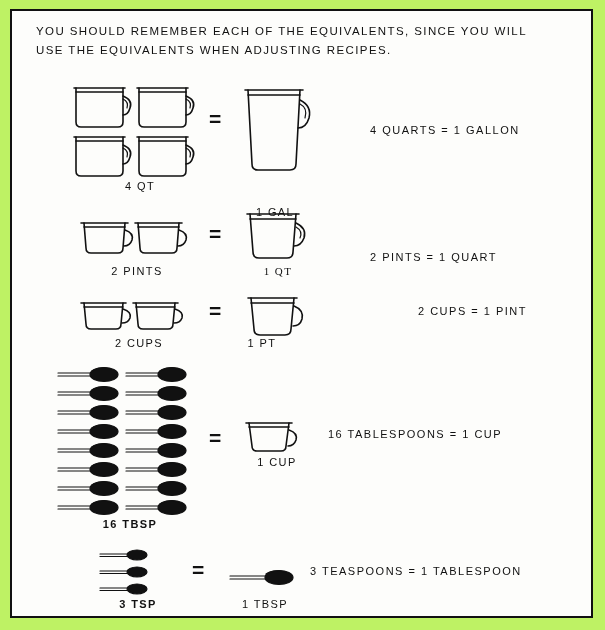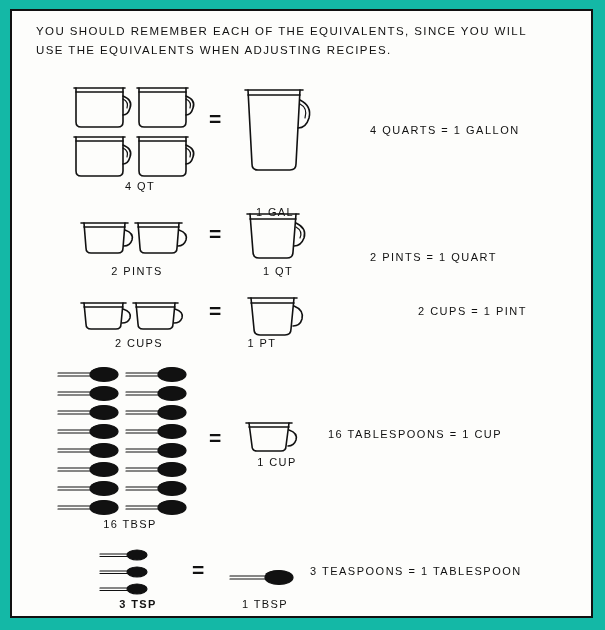--- a/index.html
+++ b/index.html
@@ -11,21 +11,21 @@
     width: 605px;
     height: 630px;
     font-family: "Liberation Sans", sans-serif;
     color: #111111;
     overflow: hidden;
   }
   #page {
     position: relative;
     width: 605px;
     height: 630px;
-    background: #14b8a6;
+    background: #bef264;
   }
   .frame {
     position: absolute;
     left: 10px;
     top: 9px;
     width: 583px;
     height: 609px;
     border: 2px solid #111;
     box-sizing: border-box;
     background: #fdfdfb;
@@ -160,21 +160,21 @@
           <path class="ln" d="M7 6 L10 44 Q10 50 16 50 L44 50 Q50 50 50 44 L53 6"></path>
           <path class="ln" d="M4 6 L56 6"></path>
           <path class="ln" d="M7 11 L53 11"></path>
           <path class="ln" d="M53 15 Q64 20 61 30 Q58 38 51 38"></path>
           <path class="ln-thin" d="M53 19 Q60 23 57 30"></path>
         </g>
       </svg>
     </div>
 
     <div class="caption" style="left:62px; top:265px; width:150px;">2 PINTS</div>
-    <div class="caption" style="left:228px; top:265px; width:100px;">1 QT</div>
+    <div class="caption" style="left:228px; top:265px; width:100px;font-family:Liberation Serif, serif;">1 QT</div>
     <div class="equation" style="left:370px; top:225px;margin-top:26px;">2 PINTS = 1 QUART</div>
   </div>
 
   <div class="row">
     <div style="position:absolute; left:78px; top:298px;">
       <svg width="120" height="42" viewBox="0 0 120 42" aria-hidden="true">
         <g>
           <path class="ln" d="M6 5 L8 26 Q8 31 13 31 L38 31 Q43 31 43 26 L45 5"></path>
           <path class="ln" d="M3 5 L48 5"></path>
           <path class="ln" d="M6 9 L45 9"></path>
@@ -243,21 +243,21 @@
       <svg width="60" height="42" viewBox="0 0 60 42" aria-hidden="true">
         <g>
           <path class="ln" d="M6 5 L9 28 Q9 33 14 33 L38 33 Q43 33 43 28 L46 5"></path>
           <path class="ln" d="M3 5 L49 5"></path>
           <path class="ln" d="M6 9 L46 9"></path>
           <path class="ln" d="M46 12 Q55 15 53 22 Q51 28 45 28"></path>
         </g>
       </svg>
     </div>
 
-    <div class="caption" style="left:50px; top:518px; width:160px;">16 TBSP</div>
+    <div class="caption" style="left:50px; top:518px; width:160px;font-weight:bold;">16 TBSP</div>
     <div class="caption" style="left:222px; top:456px; width:110px;">1 CUP</div>
     <div class="equation" style="left:328px; top:428px;">16 TABLESPOONS = 1 CUP</div>
   </div>
 
   <div class="row">
     <div style="position:absolute; left:98px; top:548px;">
       <svg width="90" height="50" viewBox="0 0 90 50" aria-hidden="true">
         <defs>
           <g id="tsp">
             <path class="ln-thin" d="M2 6 L30 6"></path>

